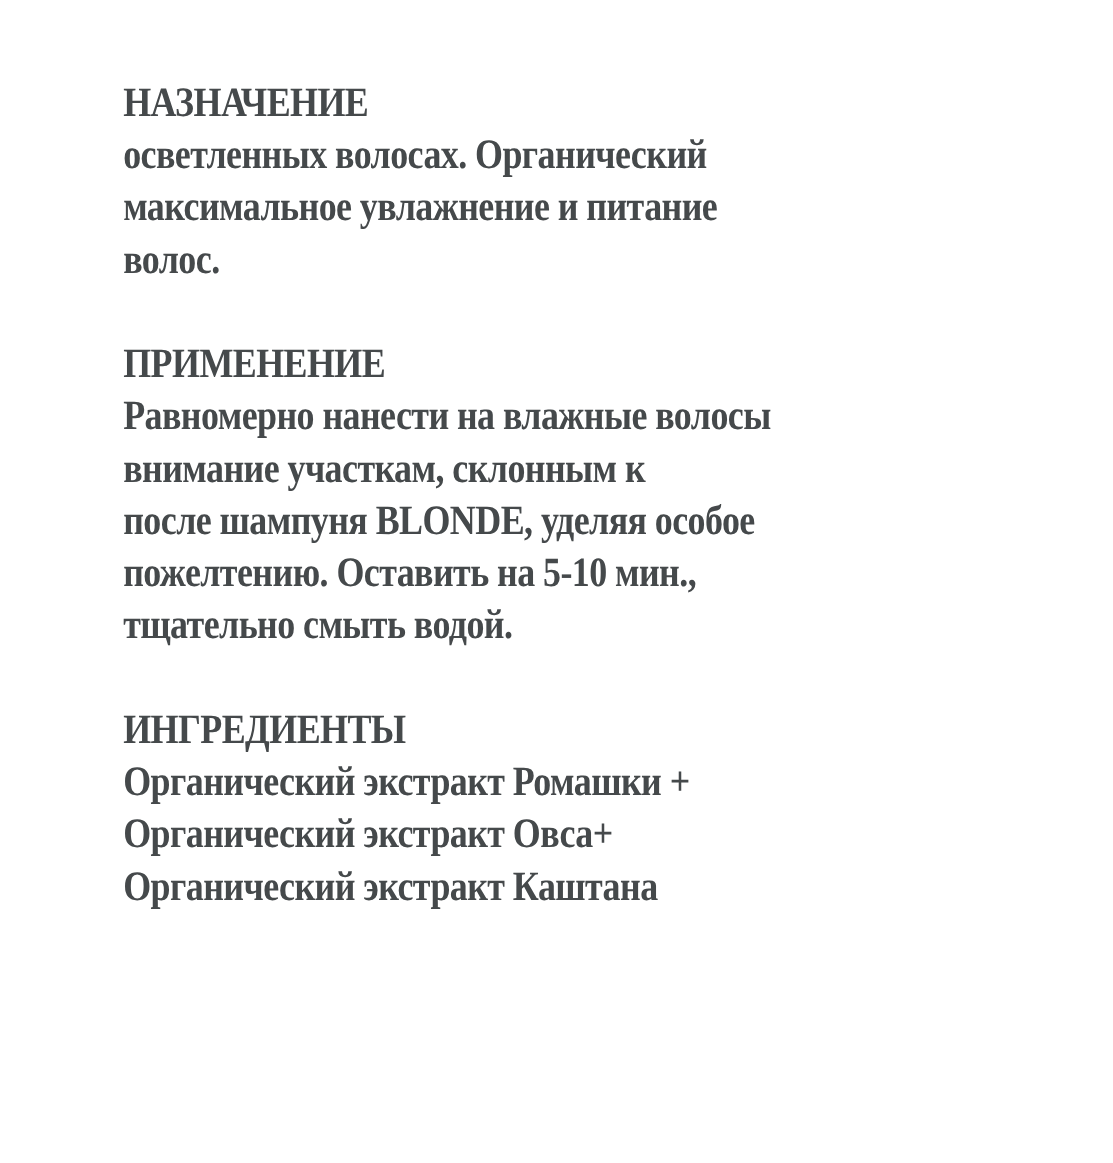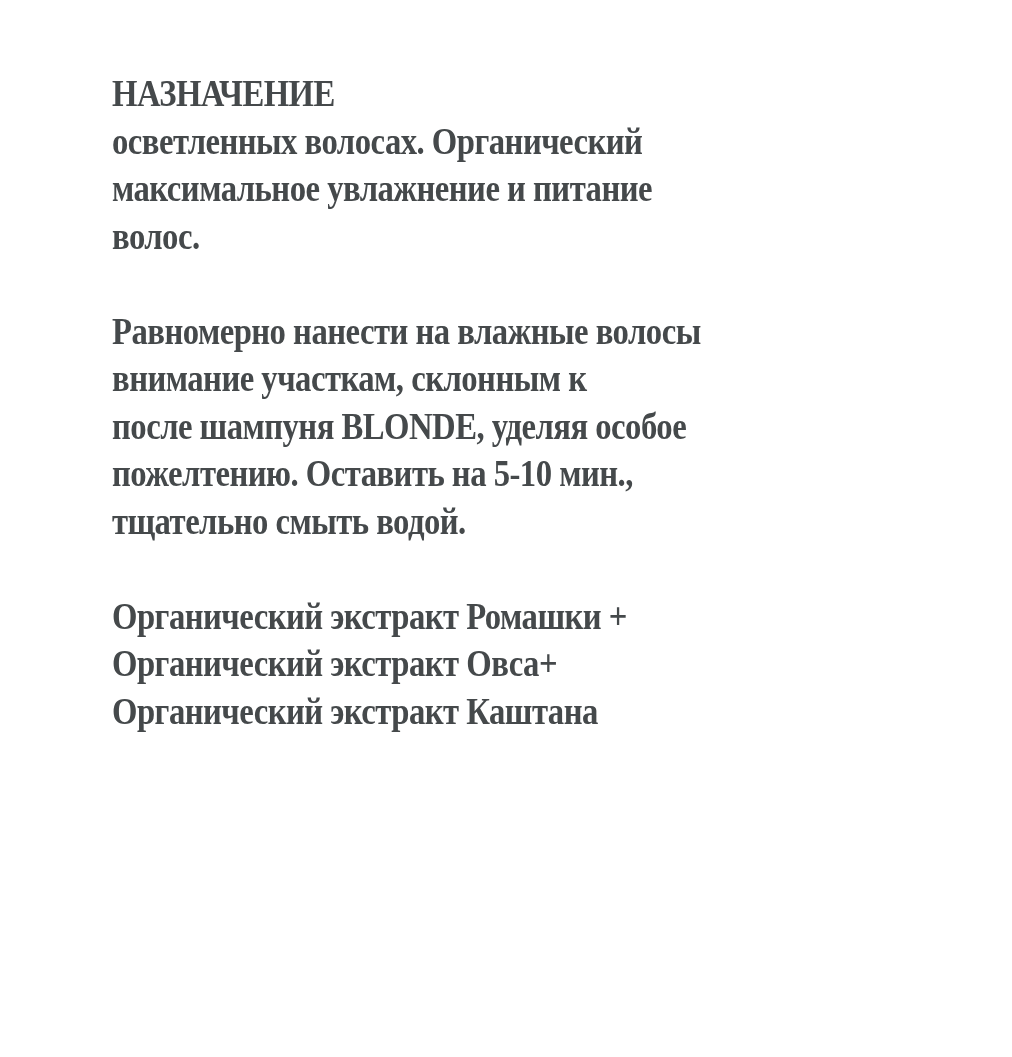--- a/index.html
+++ b/index.html
@@ -49,26 +49,28 @@
 <div class="doc">
 
   <div class="section">
     <span class="heading"><span class="cond">НАЗНАЧЕНИЕ</span></span>
     <span class="line"><span class="cond">осветленных волосах. Органический</span></span>
     <span class="line"><span class="cond">максимальное увлажнение и питание</span></span>
     <span class="line"><span class="cond">волос.</span></span>
   </div>
 
   <div class="section">
+    <span class="heading"><span class="cond">ПРИМЕНЕНИЕ</span></span>
     <span class="line"><span class="cond">Равномерно нанести на влажные волосы</span></span>
     <span class="line"><span class="cond">внимание участкам, склонным к</span></span>
     <span class="line"><span class="cond">после шампуня BLONDE, уделяя особое</span></span>
     <span class="line"><span class="cond">пожелтению. Оставить на 5-10 мин.,</span></span>
     <span class="line"><span class="cond">тщательно смыть водой.</span></span>
   </div>
 
   <div class="section">
+    <span class="heading"><span class="cond">ИНГРЕДИЕНТЫ</span></span>
     <span class="line"><span class="cond">Органический экстракт Ромашки +</span></span>
     <span class="line"><span class="cond">Органический экстракт Овса+</span></span>
     <span class="line"><span class="cond">Органический экстракт Каштана</span></span>
   </div>
 
 </div>
 
 </body></html>

